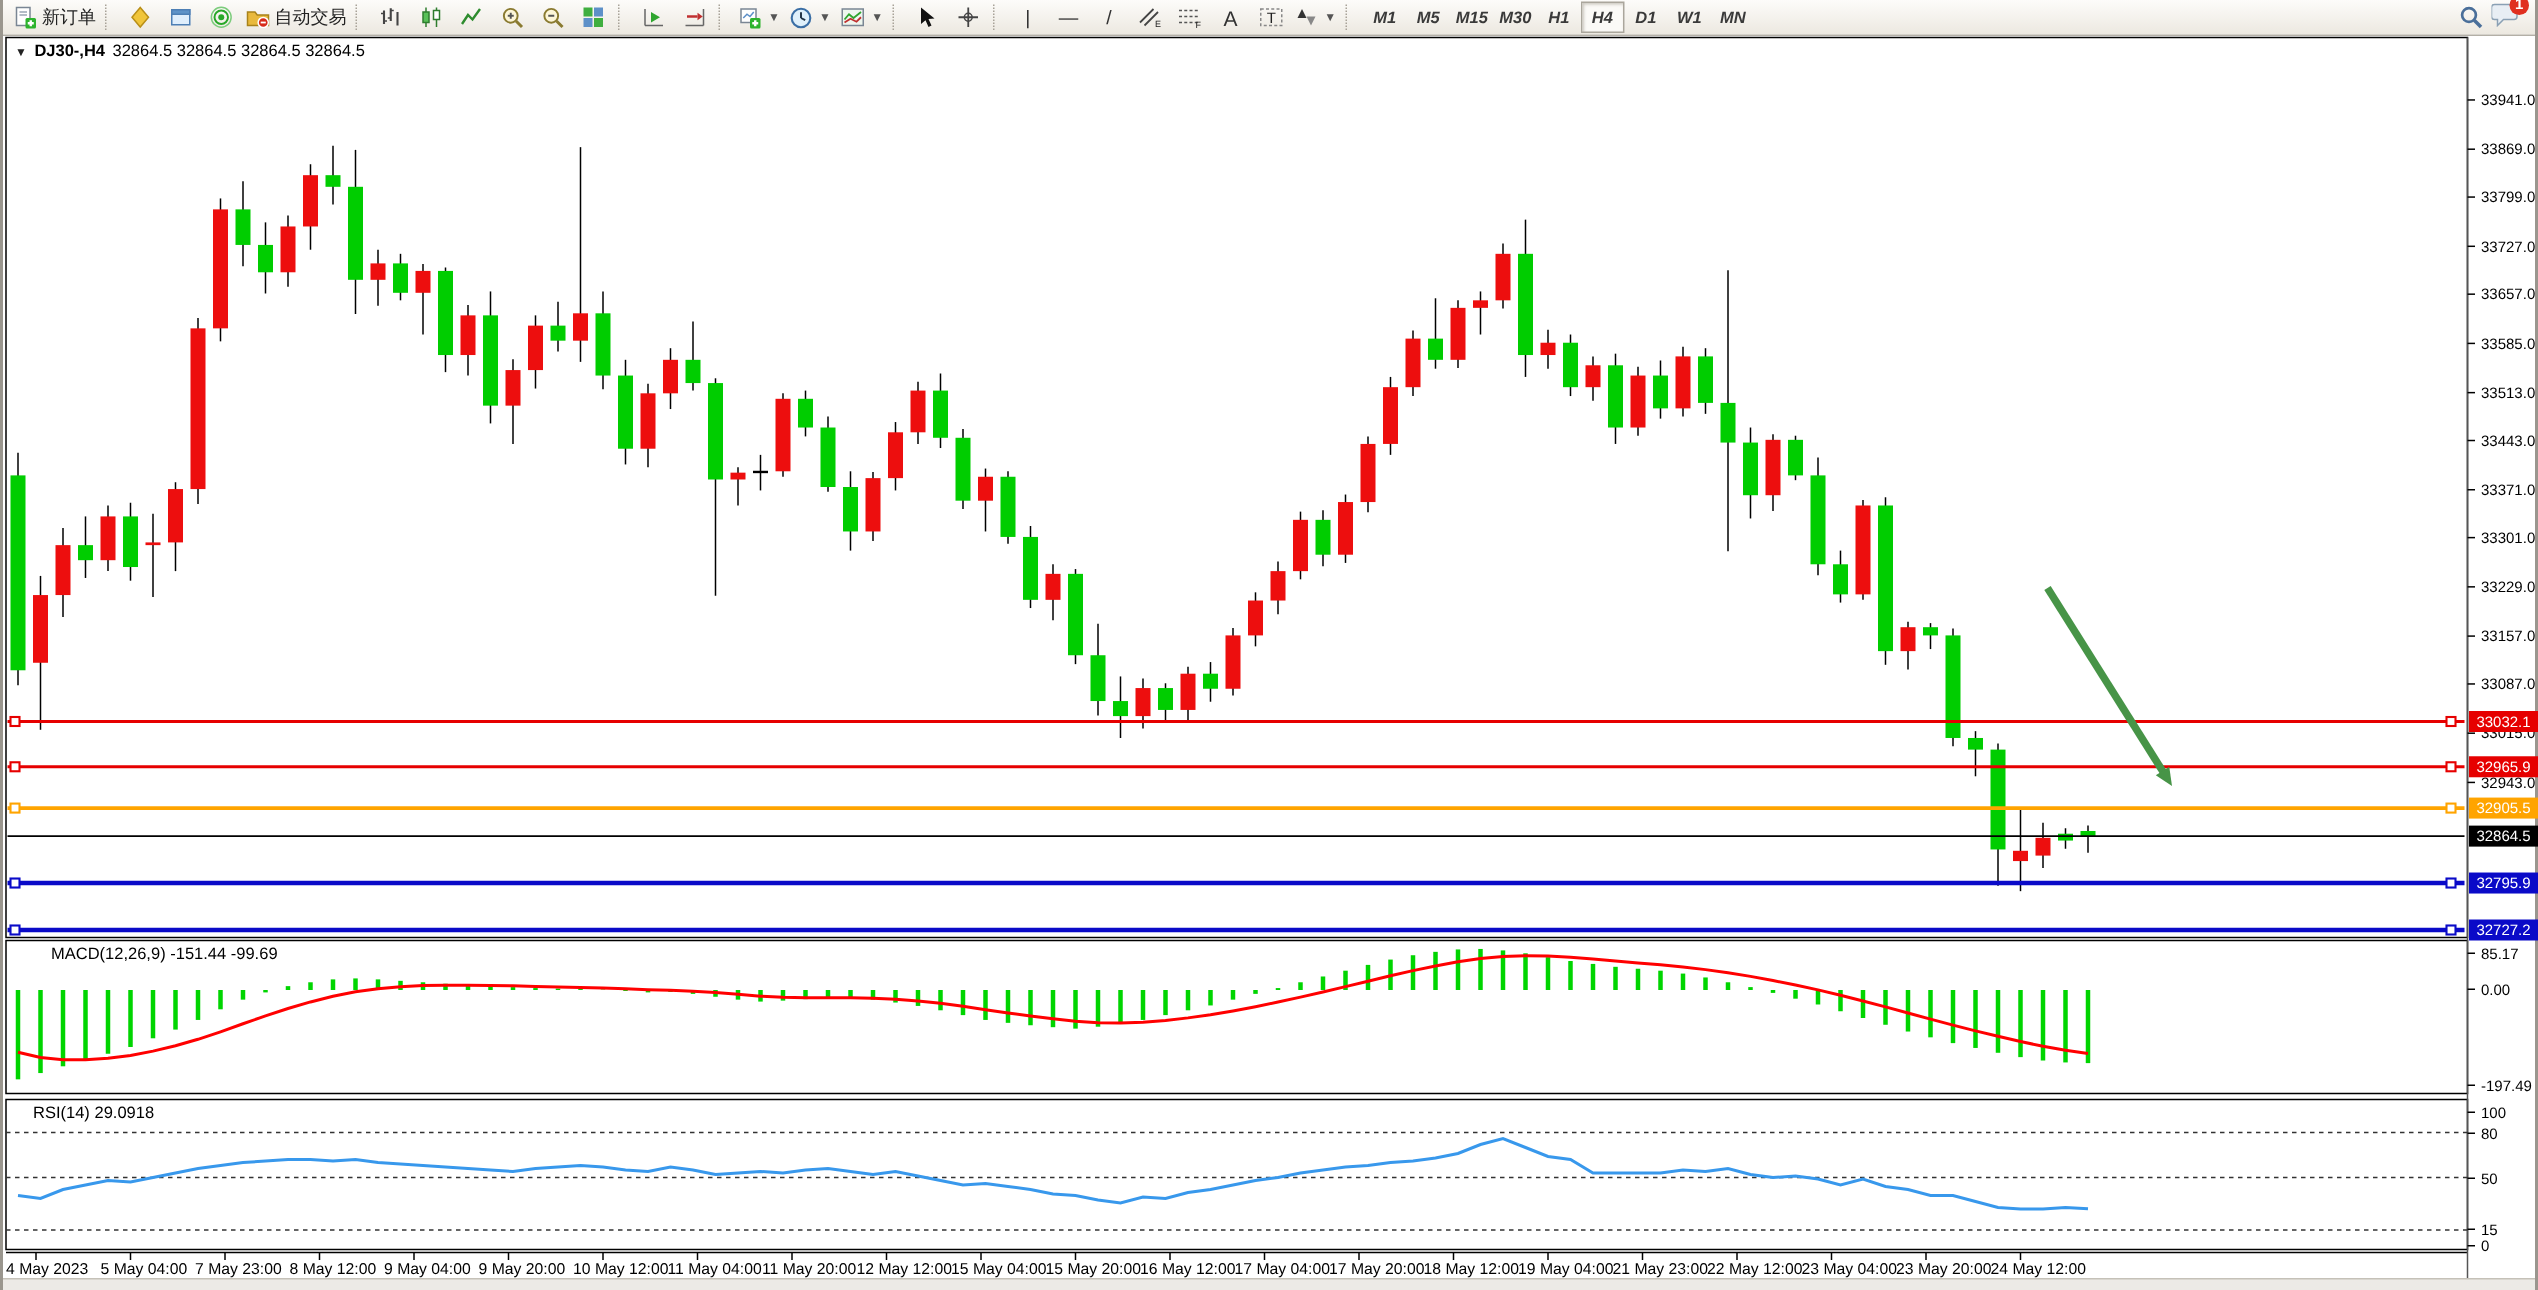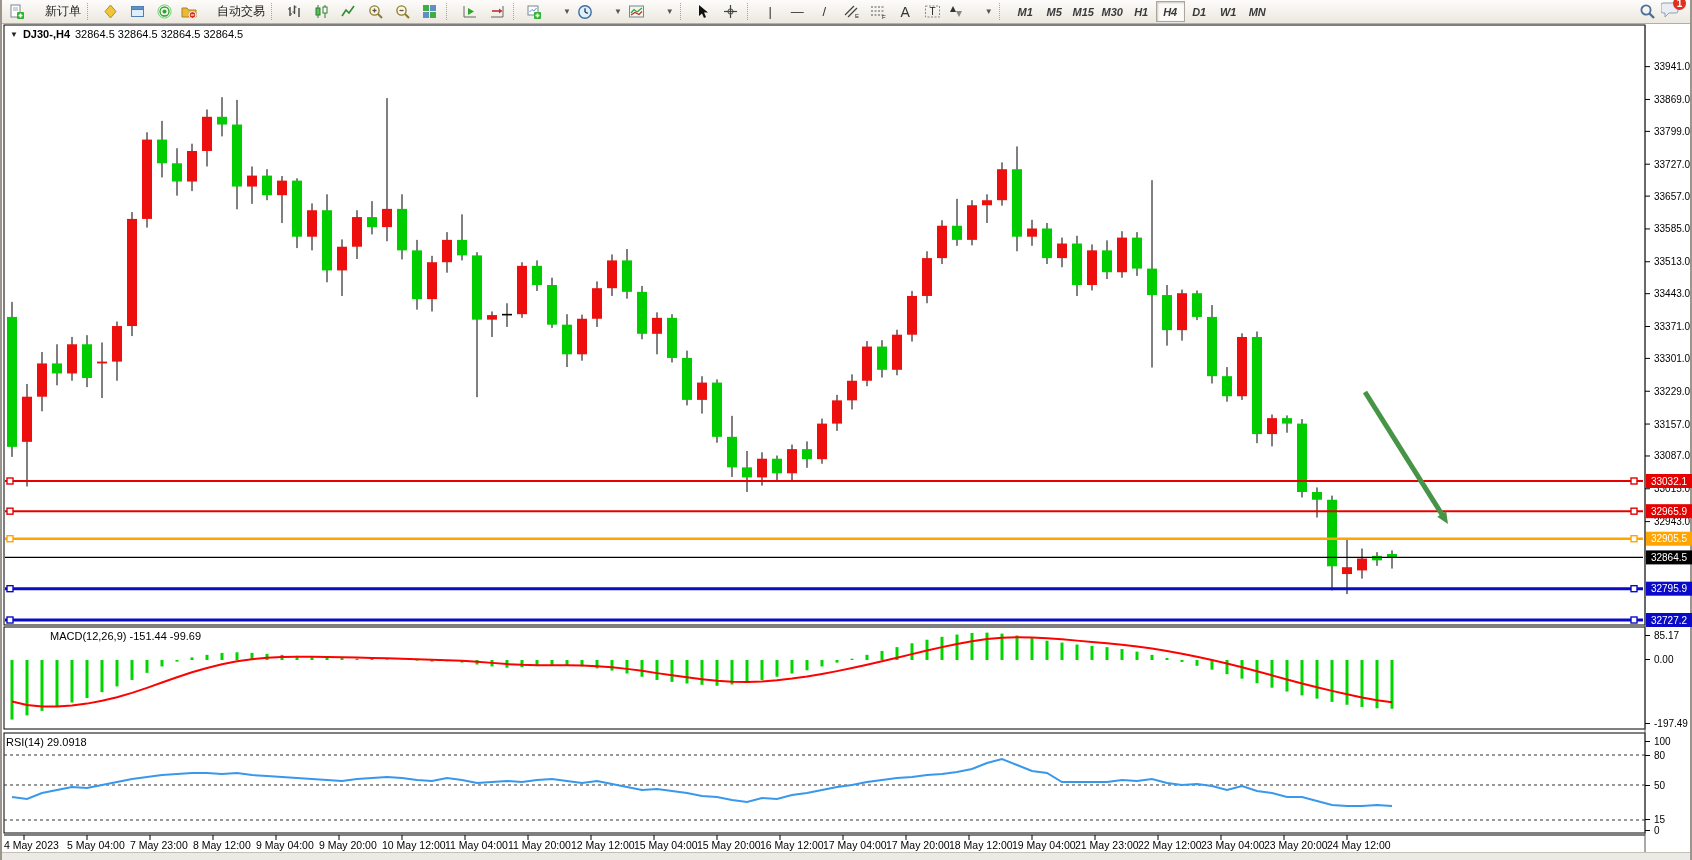--- a/index.html
+++ b/index.html
@@ -1,21 +1,21 @@
 <!DOCTYPE html>
 <html><head>
 <meta charset="utf-8">
 <style>
   html,body{margin:0;padding:0;width:1692px;height:860px;overflow:hidden;background:#fff;
     font-family:"Liberation Sans", sans-serif;}
   #root{position:relative;width:1692px;height:860px;background:#fff;border-left:2px solid #9a968e;border-right:2px solid #9a968e;box-sizing:border-box;}
   
   .tb{position:absolute;top:0;left:0;right:0;height:23px;background:linear-gradient(#fdfcfa,#ece8e0);
       border-bottom:1px solid #b3afa6;display:flex;align-items:center;padding:0 4px;z-index:5;}
-  .tbtn{height:20px;min-width:21px;display:flex;align-items:center;justify-content:center;gap:20px;
+  .tbtn{height:20px;min-width:21px;display:flex;align-items:center;justify-content:center;gap:3px;
         padding:0 3px;border-radius:2px;font-size:12px;color:#222;cursor:default;}
   .tbtn svg{display:block}
   .caret{font-size:8px;color:#555;margin-left:1px;}
   .sep{width:6px;height:17px;border-left:1px dotted #a8a298;margin:0 3px;}
   .glyph{font-size:13px;color:#333;line-height:1;}
   .tflist{display:flex;align-items:center;margin-left:2px;font-style:italic;}
   .tf{font-size:11px;font-weight:bold;color:#3a3a3a;width:27px;height:19px;display:flex;
       align-items:center;justify-content:center;border:1px solid transparent;}
   .tf.active{background:#fbfaf7;border:1px solid #aaa69c;box-shadow:inset 1px 1px 2px #ccc8c0;}
   .spacer{flex:1;}
@@ -249,25 +249,25 @@
     <div class="badge">1</div>
   </div>
 </div>
 
 <div class="ovl" style="left:8px;top:28px;">
   <span class="tri">▼</span>
   <span style="font-weight:bold;text-align:center;">DJ30-,H4</span>
   <span>32864.5 32864.5 32864.5 32864.5</span>
 </div>
 
-<div class="ind-label" style="left:24px;top:630px;padding-left:24px;">
+<div class="ind-label" style="left:8px;top:630px;padding-left:24px;">
   <span>MACD(12,26,9)</span>
   <span>-151.44 -99.69</span>
 </div>
-<div class="ind-label" style="left:4px;top:736px;">
+<div class="ind-label" style="left:20px;top:736px;">
   <span>RSI(14)</span>
   <span>29.0918</span>
 </div>
 
 <svg id="chart-svg" width="1692" height="860" viewBox="0 0 1692 860">
       <rect x="2" y="25" width="1641" height="600" fill="#fff" stroke="#000" stroke-width="1"></rect>
       <rect x="2" y="627" width="1641" height="102" fill="#fff" stroke="#000" stroke-width="1"></rect>
       <rect x="2" y="733" width="1641" height="100" fill="#fff" stroke="#000" stroke-width="1"></rect>
       <line x1="2" y1="835" x2="1643" y2="835" stroke="#000"></line>
       <line x1="1643" y1="25" x2="1643" y2="852" stroke="#555"></line>

